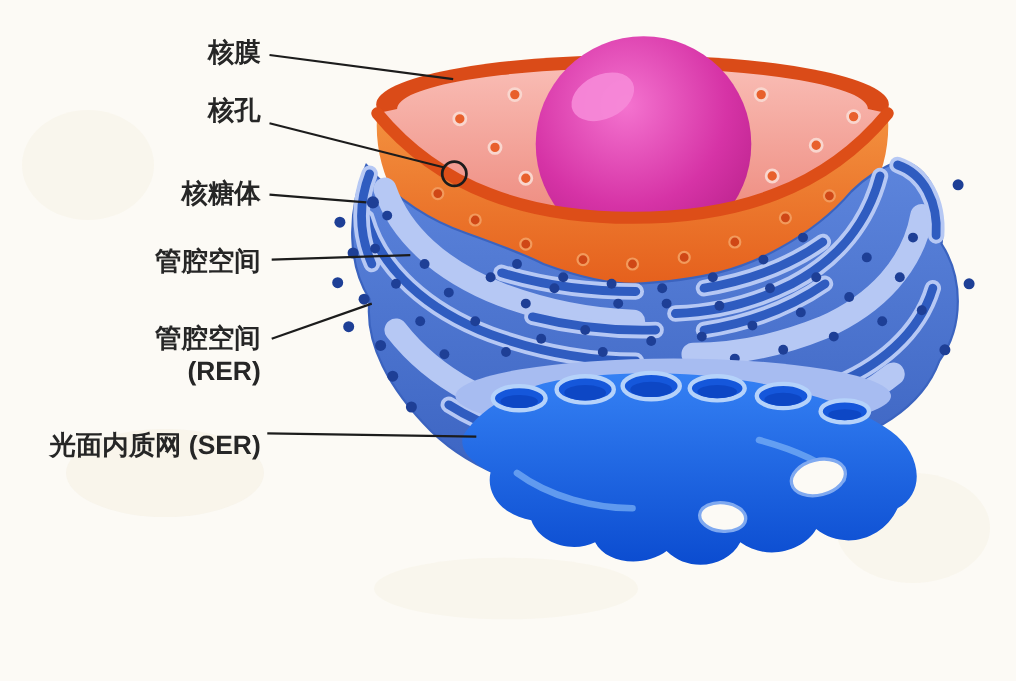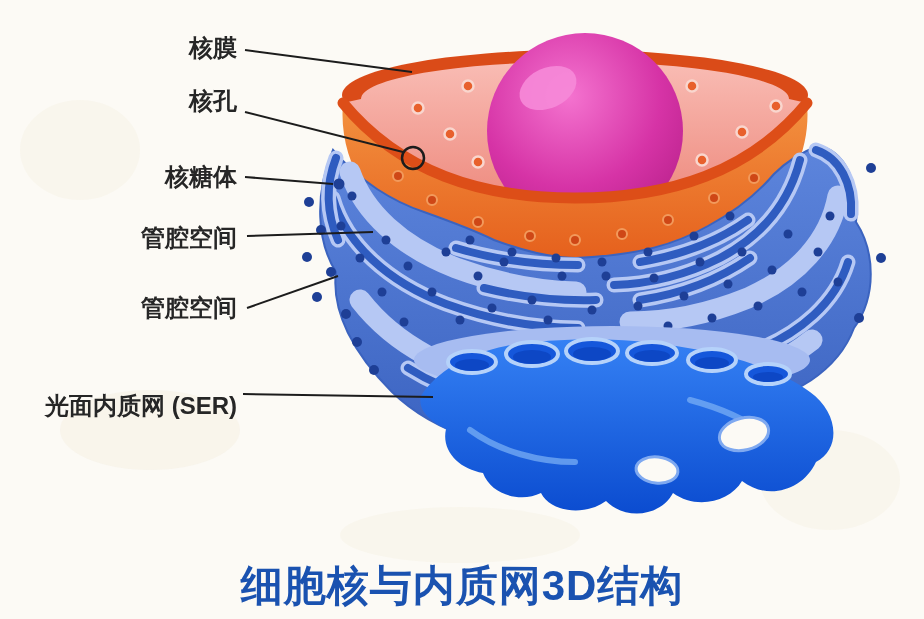--- a/index.html
+++ b/index.html
@@ -262,19 +262,19 @@
   <div class="label" style="top:33px">核膜</div>
 
   <div class="label" style="top:86px">核孔</div>
 
   <div class="label" style="top:162px">核糖体</div>
 
   <div class="label" style="top:223px">管腔空间</div>
 
   <div class="label" style="top:293px">
     <span class="sub">管腔空间</span>
+    <span class="sub">(RER)</span>
   </div>
 
   <div class="label" style="top:391px">光面内质网 (SER)</div>
 
-  <div class="title">细胞核与内质网3D结构</div>
 
 </div>
 
 </body></html>

